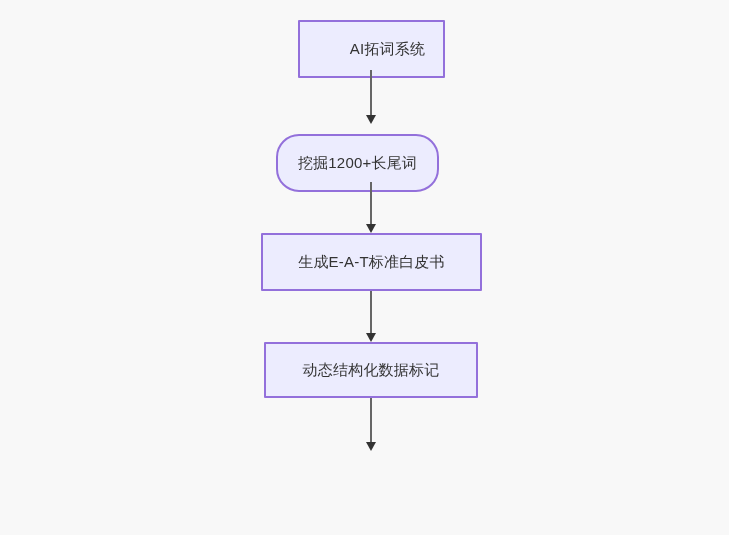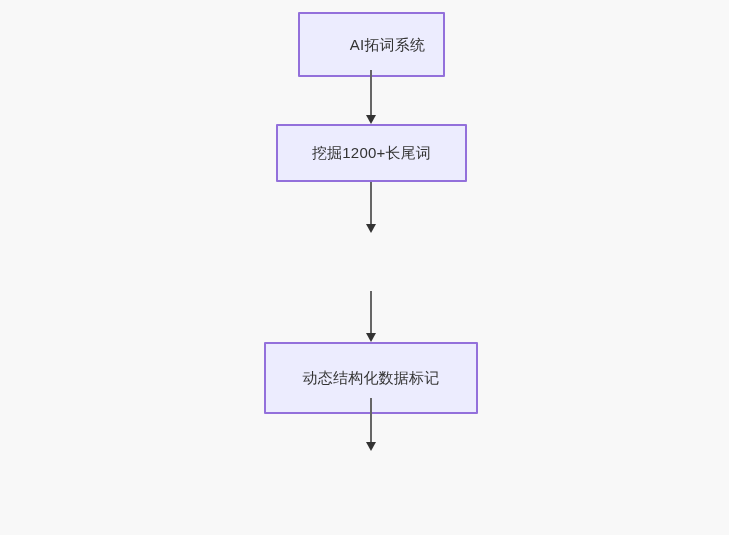--- a/index.html
+++ b/index.html
@@ -56,45 +56,48 @@
     border-left: 5px solid transparent;
     border-right: 5px solid transparent;
     border-top: 9px solid #333333;
   }
 </style>
 </head>
 <body>
 
 <div id="flowchart-canvas">
 
-  <div class="node" style="left:298px; top:12px; width:147px; height:65px;padding-left:32px;">
+  <div class="node" style="left:298px; top:20px; width:147px; height:58px;padding-left:32px;">
     <span class="node-label">AI拓词系统</span>
   </div>
 
   <div class="edge" style="left:370px; top:70px; width:2px; height:54px;">
     <div class="edge-line" style="height:45px;"></div>
     <div class="edge-head" style="top:45px;"></div>
   </div>
 
-  <div class="node" style="left:276px; top:124px; width:191px; height:58px;">
+  <div class="node" style="left:276px; top:134px; width:163px; height:58px;border-radius:23px;">
     <span class="node-label">挖掘1200+长尾词</span>
   </div>
 
   <div class="edge" style="left:370px; top:182px; width:2px; height:51px;">
     <div class="edge-line" style="height:42px;"></div>
     <div class="edge-head" style="top:42px;"></div>
   </div>
 
+  <div class="node" style="left:261px; top:233px; width:221px; height:58px;">
+    <span class="node-label">生成E-A-T标准白皮书</span>
+  </div>
 
   <div class="edge" style="left:370px; top:291px; width:2px; height:51px;">
     <div class="edge-line" style="height:42px;"></div>
     <div class="edge-head" style="top:42px;"></div>
   </div>
 
-  <div class="node" style="left:264px; top:342px; width:214px; height:72px;">
+  <div class="node" style="left:264px; top:342px; width:214px; height:56px;">
     <span class="node-label">动态结构化数据标记</span>
   </div>
 
   <div class="edge" style="left:370px; top:398px; width:2px; height:53px;">
     <div class="edge-line" style="height:44px;"></div>
     <div class="edge-head" style="top:44px;"></div>
   </div>
 
 
 </div>

